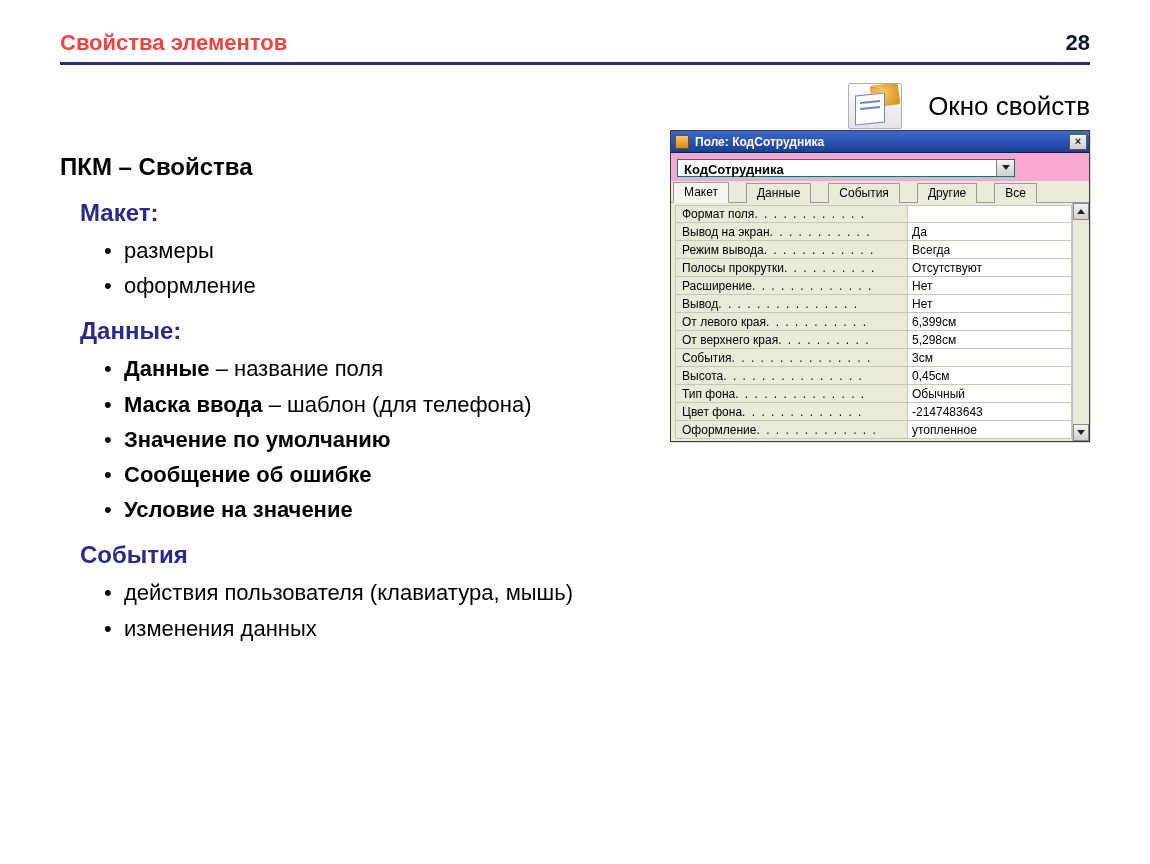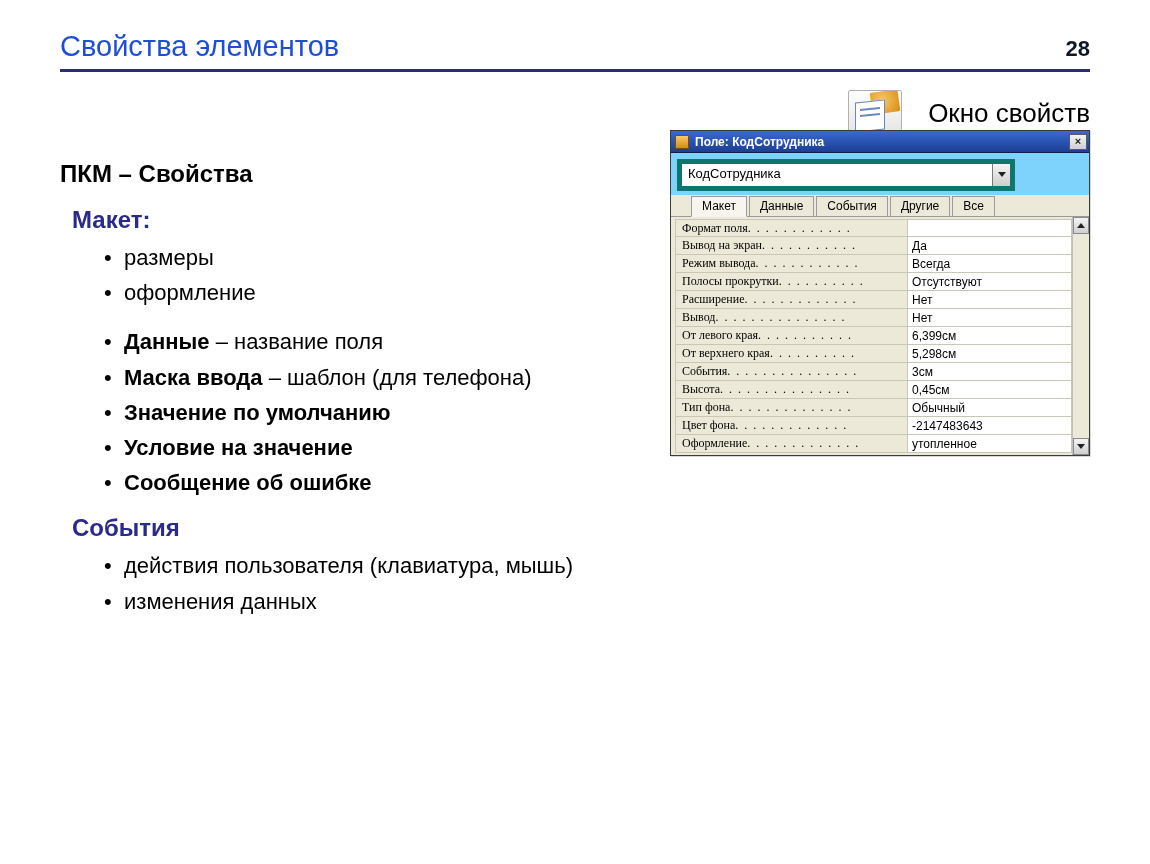--- a/index.html
+++ b/index.html
@@ -18,23 +18,23 @@
   }
   .header {
     display: flex;
     justify-content: space-between;
     align-items: baseline;
     border-bottom: 3px solid #2a2a8a;
     padding-bottom: 6px;
     margin-bottom: 18px;
   }
   .title {
-    font-size: 29px;
-    font-weight: normal;
-    color: #1d4ed8;
+    font-size: 22px;
+    font-weight: bold;
+    color: #ef4444;
   }
   .page-num {
     font-size: 22px;
     font-weight: bold;
     color: #0f172a;
   }
   .icon-row {
     display: flex;
     align-items: center;
     gap: 26px;
@@ -81,21 +81,21 @@
   }
   .subhead {
     font-size: 24px;
     font-weight: bold;
     margin: 0 0 18px 0;
   }
   .section-title {
     font-size: 24px;
     font-weight: bold;
     color: #2a2a8a;
-    margin: 6px 0 6px 12px;
+    margin: 6px 0 6px 20px;
   }
   ul.bullets {
     margin: 0 0 14px 44px;
     padding: 0;
     list-style: none;
   }
   ul.bullets li {
     font-size: 22px;
     line-height: 1.6;
     position: relative;
@@ -111,21 +111,21 @@
   ul.bullets li .b { font-weight: bold; }
   
   .prop-window {
     position: absolute;
     right: 60px;
     top: 130px;
     width: 420px;
     font-family: Tahoma, Arial, sans-serif;
     font-size: 12px;
     border: 1px solid #3b3b3b;
-    background: #7dd3fc;
+    background: #f9a8d4;
     box-shadow: 1px 1px 0 rgba(0,0,0,.15);
   }
   .pw-titlebar {
     background: linear-gradient(#3a6ad1,#1b3e94);
     color: #fff;
     display: flex;
     align-items: center;
     height: 22px;
     padding: 0 2px 0 4px;
     gap: 6px;
@@ -153,43 +153,44 @@
     font-size: 11px;
     line-height: 1;
     color: #222;
   }
   .pw-combo-row {
     padding: 6px 6px 4px 6px;
   }
   .pw-combo {
     display: flex;
     width: 338px;
-    height: 32px;
-    border: 5px solid #0f766e;
+    height: 18px;
+    border: 1px solid #0f766e;
     background: #fff;
+    font-weight: bold;
   }
   .pw-combo .cb-text {
     flex: 1;
     padding: 2px 6px;
     font-size: 13px;
   }
   .pw-combo .cb-btn {
     width: 18px;
     background: linear-gradient(#f4f4f4,#cfcfcf);
     border-left: 1px solid #7a7a7a;
     display: flex;
     align-items: center;
     justify-content: center;
   }
   .cb-btn svg { display:block; }
   .pw-tabs {
     display: flex;
-    align-items: flex-start;
-    padding: 0 20px;
-    gap: 0;
+    align-items: flex-end;
+    padding: 0 2px;
+    gap: 15px;
     border-bottom: 1px solid #9a9a9a;
     background:#ece9d8;
   }
   .pw-tab {
     padding: 2px 10px 3px 10px;
     font-size: 12px;
     border: 1px solid #9a9a9a;
     border-bottom: none;
     background: #ece9d8;
     margin-right: 2px;
@@ -221,21 +222,20 @@
   .pw-row:first-child { border-top: 1px solid #c9c6b6; }
   .pw-label {
     width: 232px;
     padding: 0 0 0 6px;
     background: #ece9d8;
     white-space: nowrap;
     border-right: 1px solid #c9c6b6;
     display: flex;
     align-items: center;
     overflow: hidden;
-    font-family: Liberation Serif, serif;
   }
   .pw-label .dots { color:#000; letter-spacing: 1.5px; }
   .pw-val {
     flex: 1;
     padding: 0 4px;
     background: #fff;
     display: flex;
     align-items: center;
   }
   .pw-scroll {
@@ -271,26 +271,27 @@
   </div>
 
   <div class="subhead">ПКМ – Свойства</div>
 
   <div class="section-title">Макет:</div>
   <ul class="bullets">
     <li><span>размеры</span></li>
     <li><span>оформление</span></li>
   </ul>
 
+  <div class="section-title">Данные:</div>
   <ul class="bullets">
     <li><span class="b">Данные</span><span> – название поля</span></li>
     <li><span class="b">Маска ввода</span><span> – шаблон (для телефона)</span></li>
     <li><span class="b">Значение по умолчанию</span></li>
+    <li><span class="b">Сообщение об ошибке</span></li>
     <li><span class="b">Условие на значение</span></li>
-    <li><span class="b">Сообщение об ошибке</span></li>
   </ul>
 
   <div class="section-title">События</div>
   <ul class="bullets">
     <li><span>действия пользователя (клавиатура, мышь)</span></li>
     <li><span>изменения данных</span></li>
   </ul>
 </div>
 
 <div class="prop-window">

